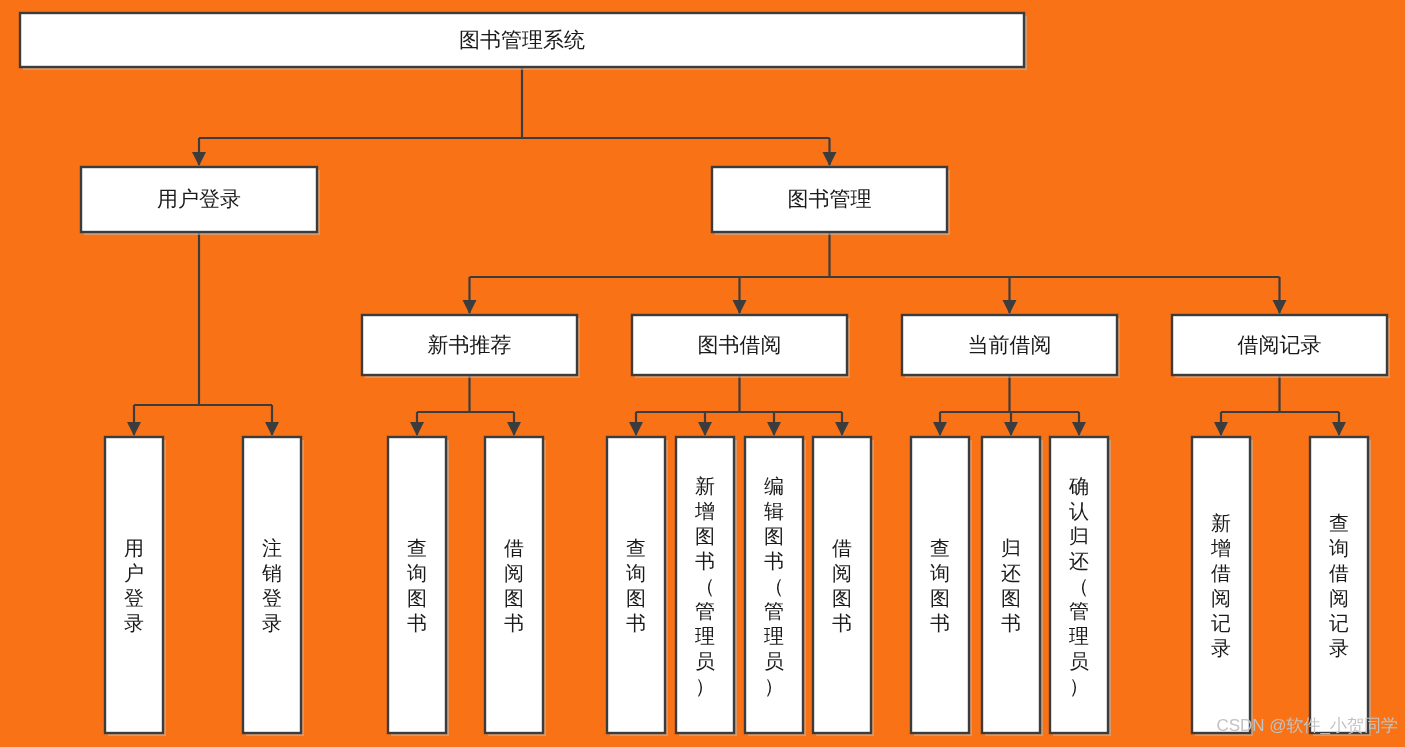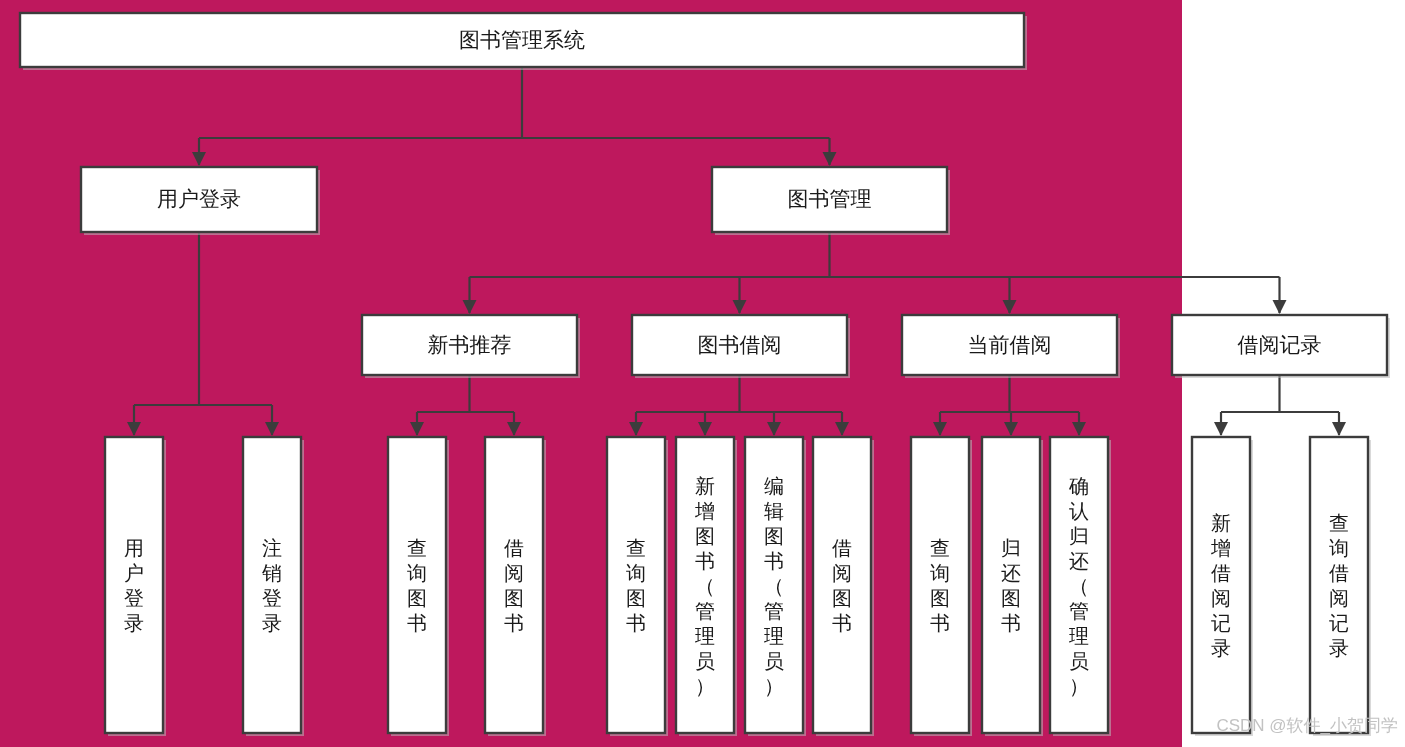--- a/index.html
+++ b/index.html
@@ -8,23 +8,23 @@
     background: #ffffff;
   }
   body {
     width: 1405px;
     height: 747px;
     font-family: "Liberation Sans", "DejaVu Sans", sans-serif;
     overflow: hidden;
   }
   #diagram-root {
     position: relative;
-    width: 1182px;
+    width: 1405px;
     height: 747px;
-    background: #be185d;
+    background: #f97316;
     text-align: center;
   }
   svg.diagram-canvas {
     position: absolute;
     top: 0;
     left: 0;
     width: 1405px;
     height: 747px;
   }
   .node-box {

